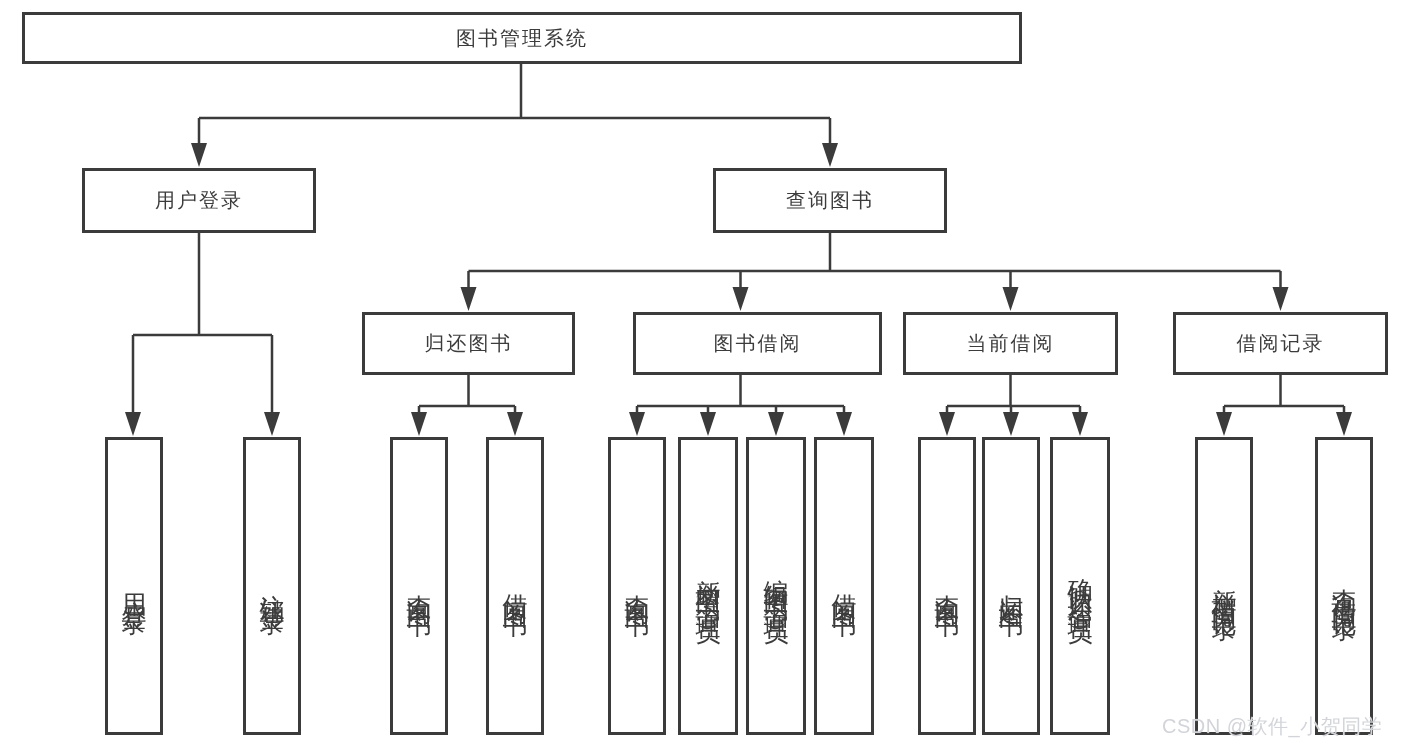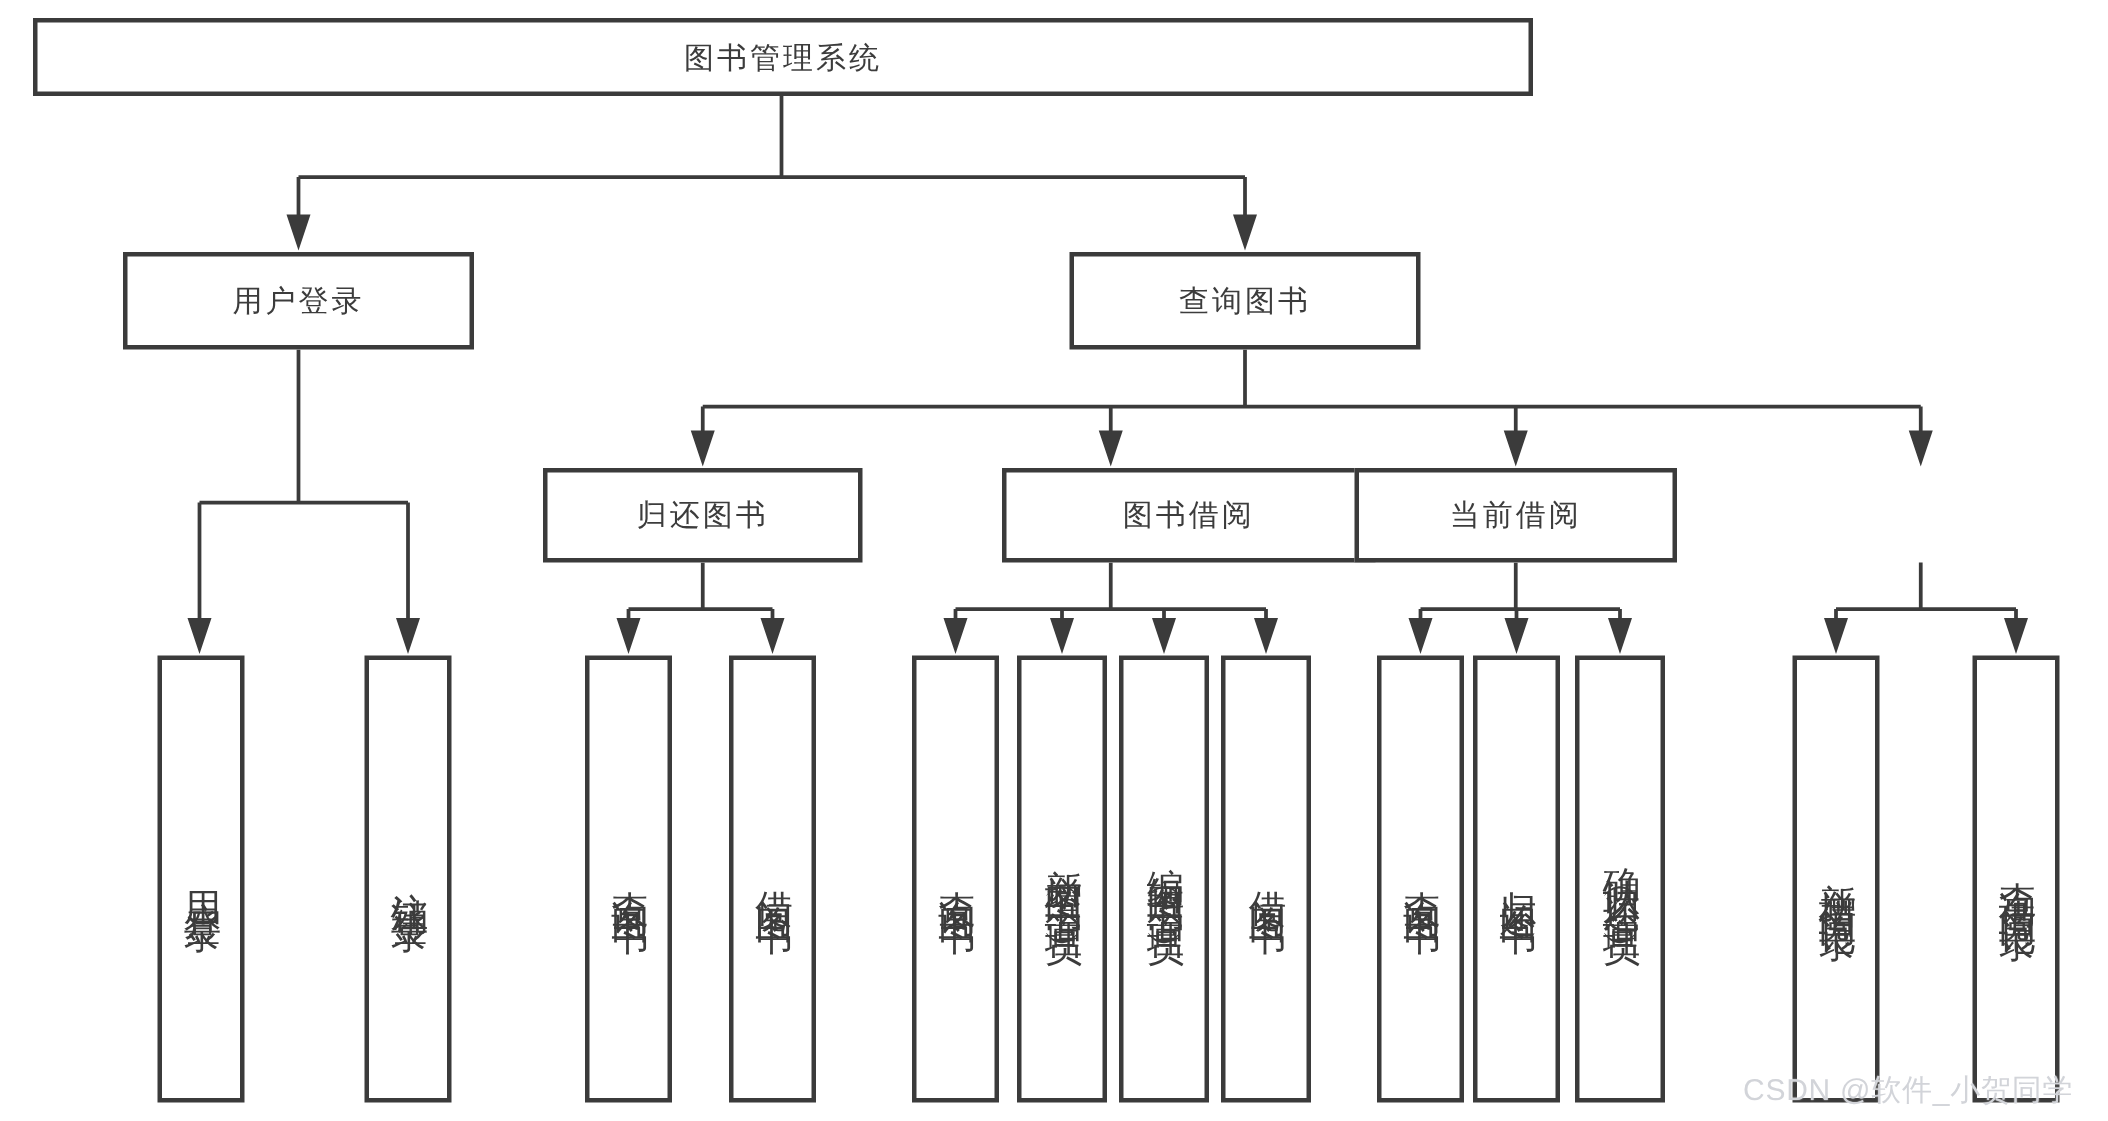--- a/index.html
+++ b/index.html
@@ -42,21 +42,21 @@
     text-orientation: mixed;
     font-size: 25px;
     letter-spacing: 6px;
     line-height: 1;
   }
   
   #n-root        { left: 22px;   top: 12px;  width: 1000px; height: 52px; }
   #n-user-login  { left: 82px;   top: 168px; width: 234px;  height: 65px; }
   #n-book-mgmt   { left: 713px;  top: 168px; width: 234px;  height: 65px; }
   #n-new-books   { left: 362px;  top: 312px; width: 213px;  height: 63px; }
-  #n-borrowing   { left: 668px;  top: 312px; width: 249px;  height: 63px; }
+  #n-borrowing   { left: 633px;  top: 312px; width: 249px;  height: 63px; }
   #n-current     { left: 903px;  top: 312px; width: 215px;  height: 63px; }
   #n-records     { left: 1173px; top: 312px; width: 215px;  height: 63px; }
   .leaf          { top: 437px; height: 298px; width: 58px; }
   #l-ul-login    { left: 105px; }
   #l-ul-logout   { left: 243px; }
   #l-nb-query    { left: 390px; }
   #l-nb-borrow   { left: 486px; }
   #l-bw-query    { left: 608px; }
   #l-bw-add      { left: 678px; width: 60px; }
   #l-bw-edit     { left: 746px; width: 60px; }
@@ -134,20 +134,23 @@
 
   <div class="node h" id="n-new-books">
     <span>归还图书</span>
   </div>
   <div class="node h" id="n-borrowing">
     <span>图书借阅</span>
   </div>
   <div class="node h" id="n-current">
     <span>当前借阅</span>
   </div>
+  <div class="node h" id="n-records">
+    <span>借阅记录</span>
+  </div>
 
   <div class="node leaf" id="l-ul-login">
     <span class="vtext">用户登录</span>
   </div>
   <div class="node leaf" id="l-ul-logout">
     <span class="vtext">注销登录</span>
   </div>
 
   <div class="node leaf" id="l-nb-query">
     <span class="vtext">查询图书</span>

